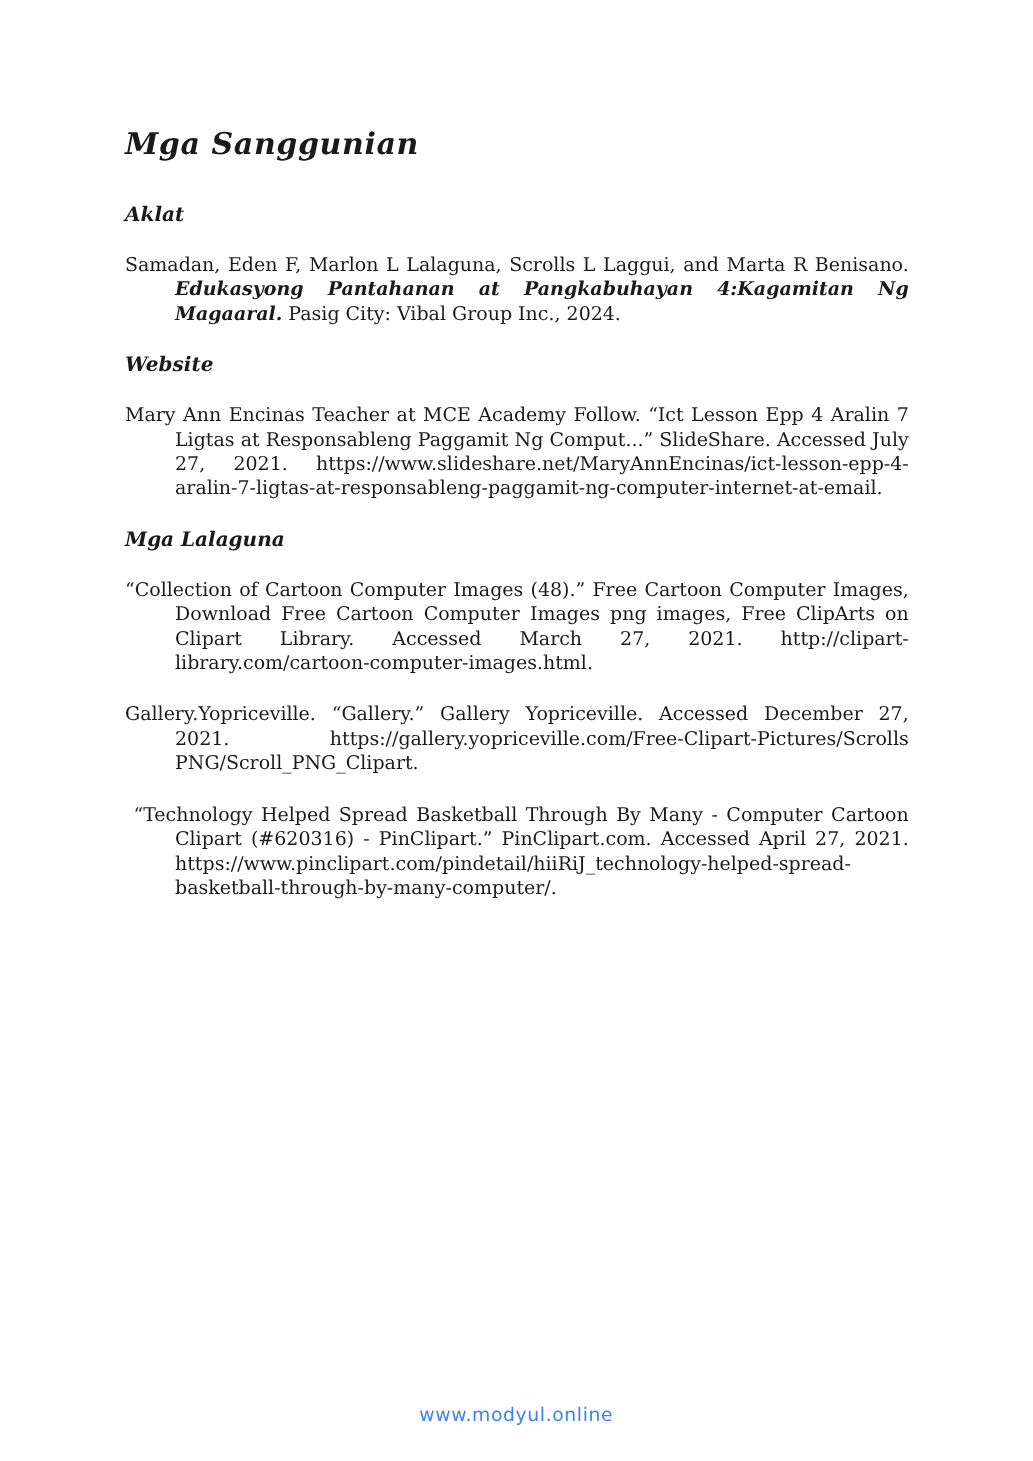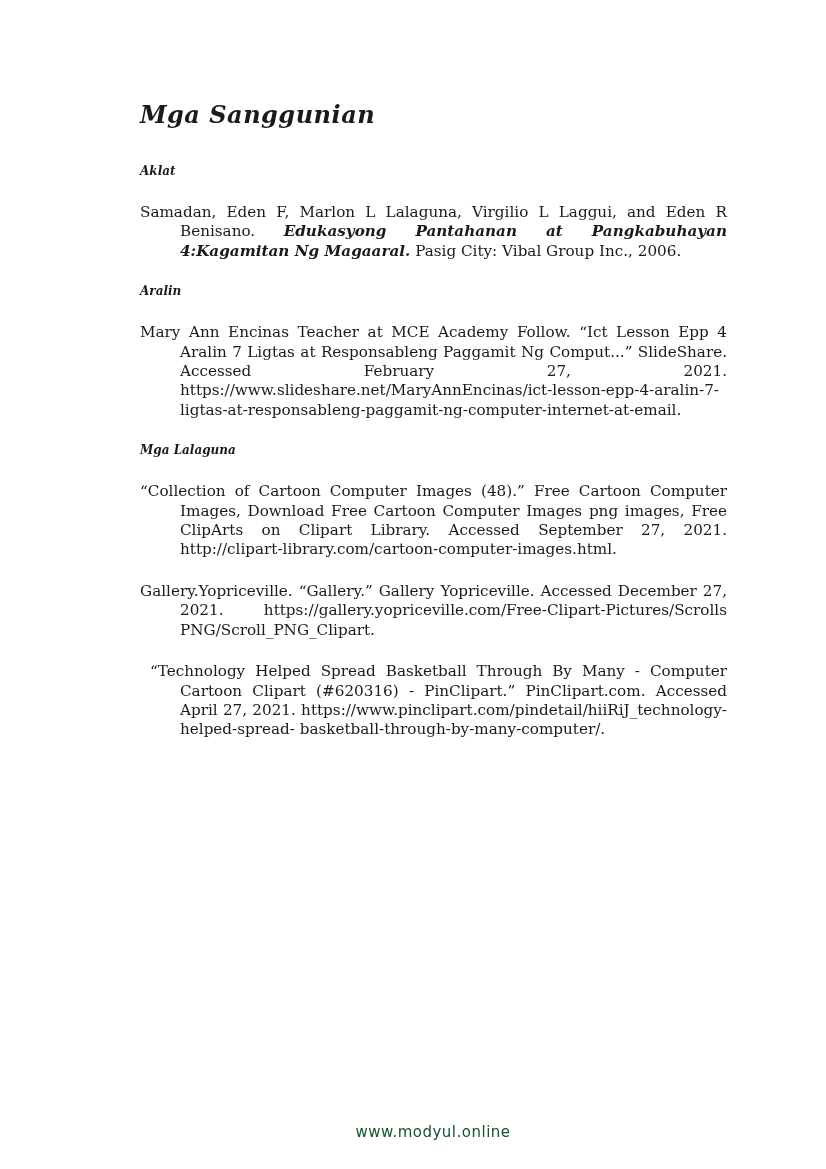--- a/index.html
+++ b/index.html
@@ -12,35 +12,34 @@
     height: 1169px;
     position: relative;
     font-family: "DejaVu Serif", serif;
     color: #1a1a1a;
     overflow: hidden;
   }
   .page {
     position: absolute;
     inset: 0;
     background: #ffffff;
-    margin-left: 40px;
   }
   .content {
     padding: 101px 99px 0 100px;
   }
   .doc-title {
     font-size: 24px;
     line-height: 27px;
     font-weight: bold;
     font-style: italic;
     letter-spacing: 0.5px;
     margin: 0 0 35px 0;
   }
   .section-heading {
-    font-size: 12px;
+    font-size: 16px;
     line-height: 17px;
     font-weight: bold;
     font-style: italic;
     margin: 0 0 23px 0;
   }
   .citation {
     font-size: 15.2px;
     line-height: 19.4px;
     text-align: justify;
     margin: 0 0 22px 0;
@@ -55,34 +54,34 @@
   }
   .footer-watermark {
     position: absolute;
     left: 0;
     right: 0;
     top: 1123px;
     text-align: center;
     font-family: "DejaVu Sans", sans-serif;
     font-size: 15px;
     letter-spacing: 0.5px;
-    color: #14532d;
+    color: #3b82f6;
   }
 </style>
 </head>
 <body>
 
 <div class="page">
   <div class="content">
     <h1 class="doc-title">Mga Sanggunian</h1>
     <div id="refs">
         <h2 class="section-heading">Aklat</h2>
-        <p class="citation"><span>Samadan, Eden F, Marlon L Lalaguna, Virgilio L Laggui, and Eden R Benisano. </span><span class="it">Edukasyong Pantahanan at Pangkabuhayan 4:Kagamitan Ng Magaaral.</span><span> Pasig City: Vibal Group Inc., 2006.</span></p>
-        <h2 class="section-heading">Aralin</h2>
-        <p class="citation"><span>Mary Ann Encinas Teacher at MCE Academy Follow. “Ict Lesson Epp 4 Aralin 7 Ligtas at Responsableng Paggamit Ng Comput...” SlideShare. Accessed February 27, 2021. https://www.slideshare.net/MaryAnnEncinas/ict-lesson-epp-4-aralin-7-ligtas-at-responsableng-paggamit-ng-computer-internet-at-email.</span></p>
+        <p class="citation"><span>Samadan, Eden F, Marlon L Lalaguna, Scrolls L Laggui, and Marta R Benisano. </span><span class="it">Edukasyong Pantahanan at Pangkabuhayan 4:Kagamitan Ng Magaaral.</span><span> Pasig City: Vibal Group Inc., 2024.</span></p>
+        <h2 class="section-heading">Website</h2>
+        <p class="citation"><span>Mary Ann Encinas Teacher at MCE Academy Follow. “Ict Lesson Epp 4 Aralin 7 Ligtas at Responsableng Paggamit Ng Comput...” SlideShare. Accessed July 27, 2021. https://www.slideshare.net/MaryAnnEncinas/ict-lesson-epp-4-aralin-7-ligtas-at-responsableng-paggamit-ng-computer-internet-at-email.</span></p>
         <h2 class="section-heading">Mga Lalaguna</h2>
-        <p class="citation"><span>“Collection of Cartoon Computer Images (48).” Free Cartoon Computer Images, Download Free Cartoon Computer Images png images, Free ClipArts on Clipart Library. Accessed September 27, 2021. http://clipart-library.com/cartoon-computer-images.html.</span></p>
+        <p class="citation"><span>“Collection of Cartoon Computer Images (48).” Free Cartoon Computer Images, Download Free Cartoon Computer Images png images, Free ClipArts on Clipart Library. Accessed March 27, 2021. http://clipart-library.com/cartoon-computer-images.html.</span></p>
         <p class="citation"><span>Gallery.Yopriceville. “Gallery.” Gallery Yopriceville. Accessed December 27, 2021. https://gallery.yopriceville.com/Free-Clipart-Pictures/Scrolls PNG/Scroll_PNG_Clipart.</span></p>
         <p class="citation"><span>&nbsp;“Technology Helped Spread Basketball Through By Many - Computer Cartoon Clipart (#620316) - PinClipart.” PinClipart.com. Accessed April 27, 2021. https://www.pinclipart.com/pindetail/hiiRiJ_technology-helped-spread- basketball-through-by-many-computer/.</span></p>
       </div>
   </div>
   <div class="footer-watermark">www.modyul.online</div>
 </div>
 
 </body></html>

